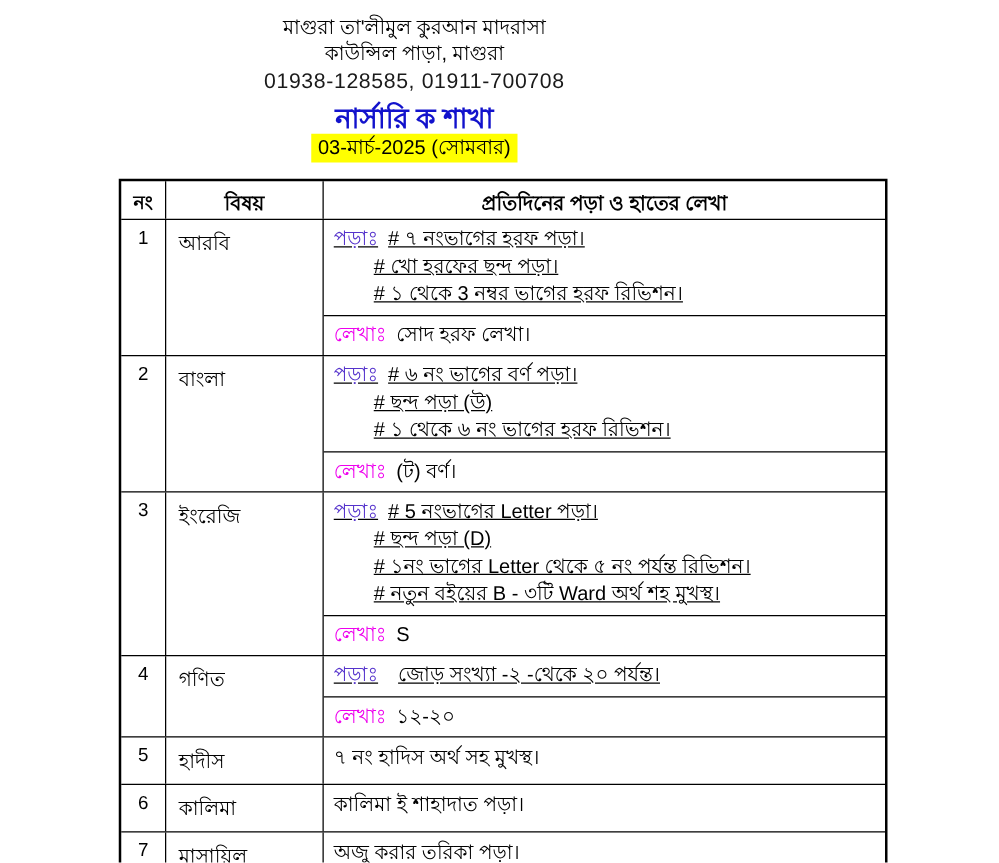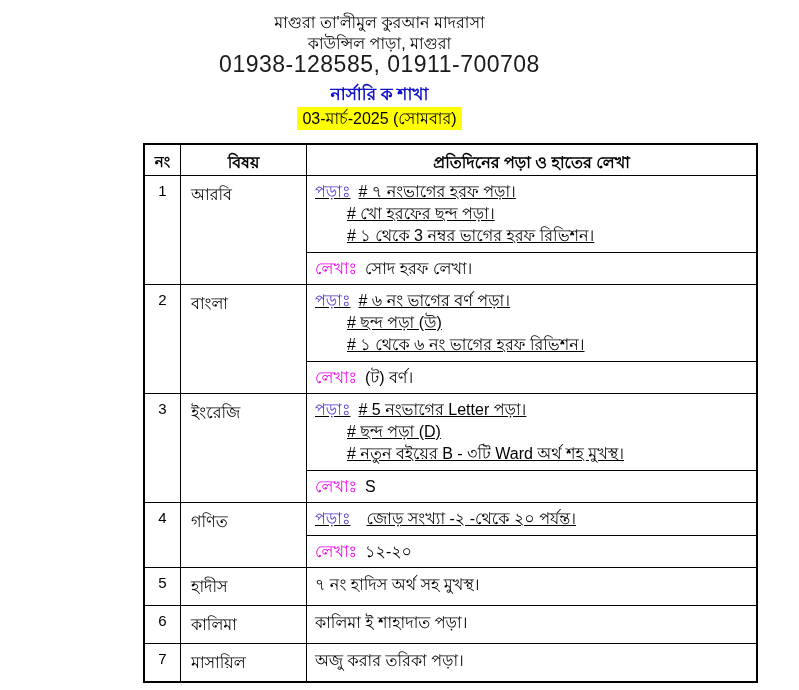--- a/index.html
+++ b/index.html
@@ -9,38 +9,37 @@
     width: 799px;
     height: 690px;
     overflow: hidden;
     font-family: "Liberation Sans", sans-serif;
     color: #000000;
   }
   .page {
     width: 663px;
     height: 690px;
     position: relative;
-    padding-left: 48px;
   }
   .doc-header {
     text-align: center;
     padding-top: 12px;
     line-height: 21px;
     font-size: 16px;
   }
   .doc-header .line { white-space: nowrap; }
   .phone-line {
-    font-size: 23px;
+    font-size: 17px;
     letter-spacing: 0.5px;
     color: #1a1a1a;
   }
   .section-title {
     margin-top: 9px;
     font-weight: bold;
-    font-size: 17px;
+    font-size: 22px;
     color: var(--section-blue, #1212cc);
   }
   .date-line { margin-top: 2px; font-size: 16px; }
   .date-highlight {
     display: inline-block;
     background: var(--hl-yellow, #ffff00);
     padding: 1px 5px;
   }
   .lesson-table {
     margin: 13px 0 0 95px;
@@ -146,20 +145,21 @@
       </div>
     </div>
 
     <div class="trow">
       <div class="cell-num">3</div>
       <div class="cell-subj">ইংরেজি</div>
       <div class="cell-main">
         <div class="pora-block">
           <div class="pora-line"><span class="pora-label">পড়াঃ</span><span class="label-gap"></span><span># 5 নংভাগের Letter পড়া।</span></div>
           <div class="pora-line cont"># ছন্দ পড়া (D)</div>
+          <div class="pora-line cont"># ১নং ভাগের Letter থেকে ৫ নং পর্যন্ত রিভিশন।</div>
           <div class="pora-line cont"># নতুন বইয়ের B - ৩টি  Ward অর্থ শহ মুখস্থ।</div>
         </div>
         <div class="lekha-block">
           <span class="lekha-label">লেখাঃ</span><span class="label-gap"></span><span>S</span>
         </div>
       </div>
     </div>
 
     <div class="trow">
       <div class="cell-num">4</div>

